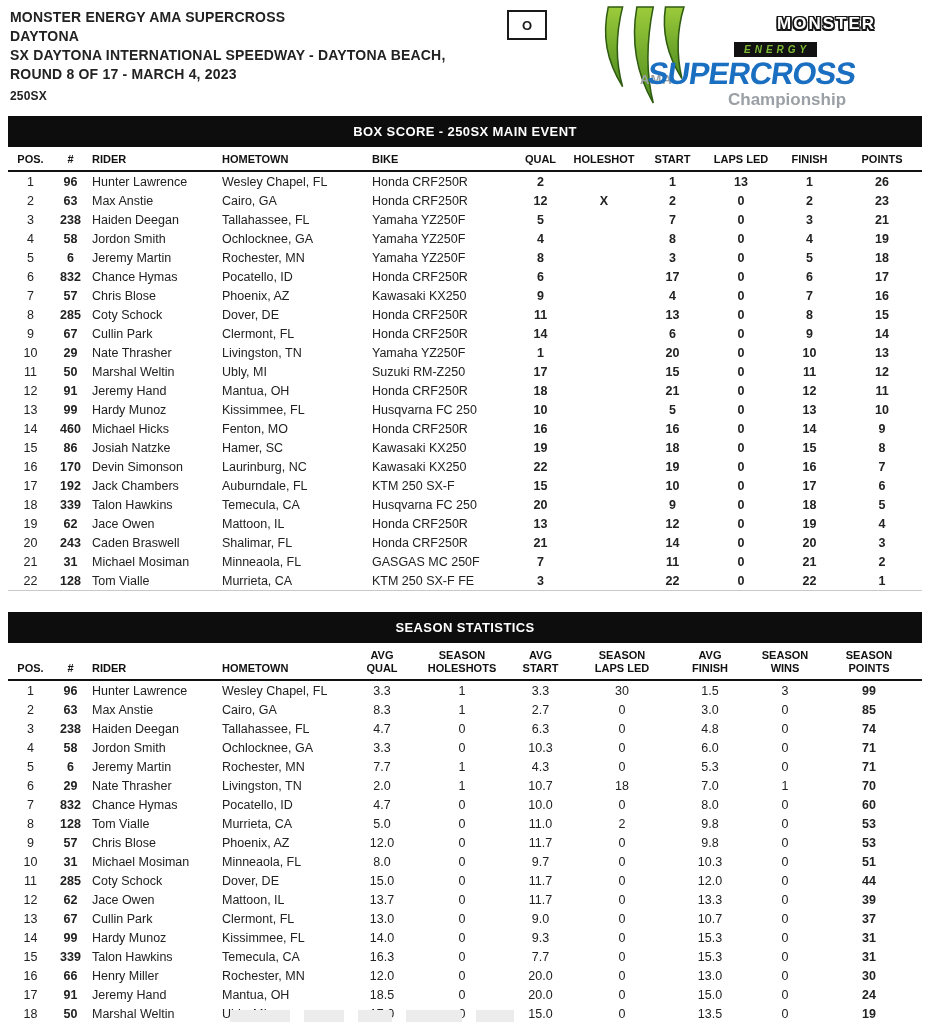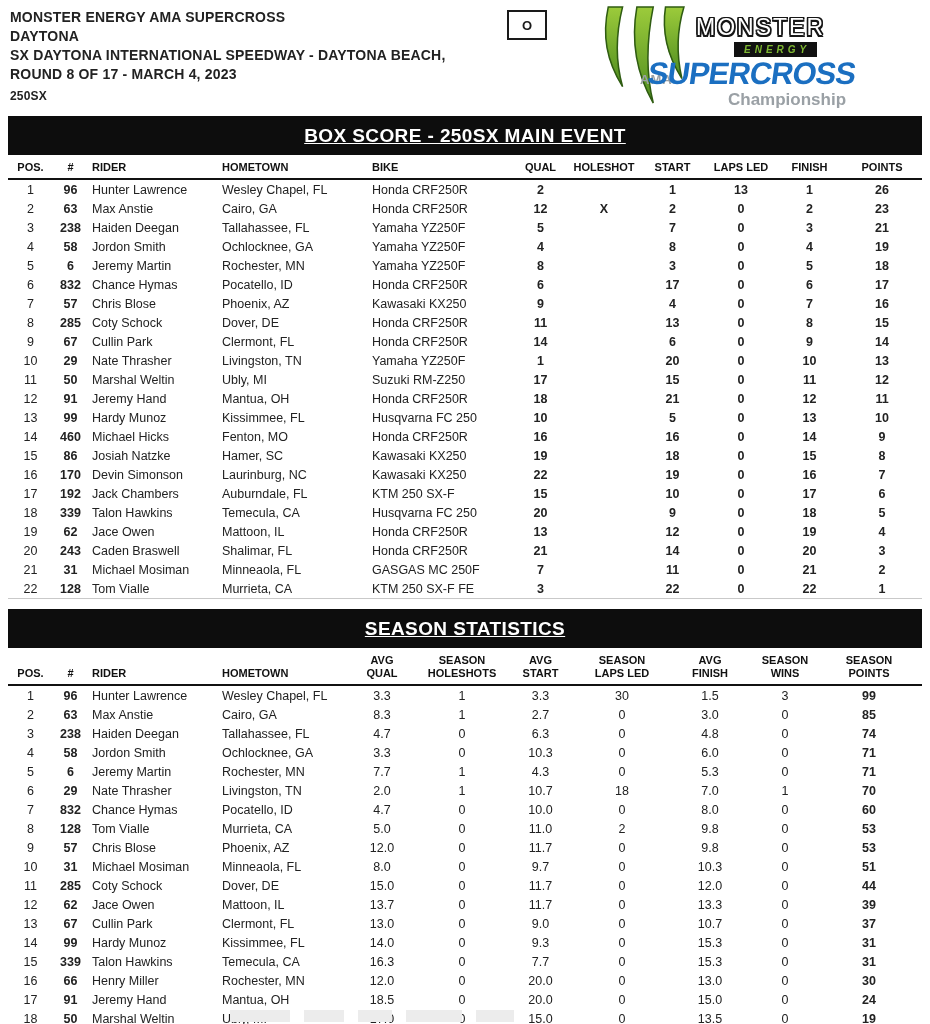--- a/index.html
+++ b/index.html
@@ -9,36 +9,36 @@
   
   .masthead{position:relative;height:116px;padding-left:28px;}
   .masthead-text{position:absolute;left:10px;top:8px;font-weight:bold;font-size:14px;line-height:19px;letter-spacing:.2px;color:#222;}
   .class-label{font-size:12px;margin-top:3px;}
   .o-box{position:absolute;left:507px;top:10px;width:36px;height:26px;border:2px solid #1a1a1a;
          display:flex;align-items:center;justify-content:center;font-weight:bold;font-size:13px;color:#1a1a1a;background:#fff;}
 
   
   .logo{position:absolute;left:588px;top:2px;width:334px;height:112px;}
   .claw{position:absolute;left:8px;top:2px;width:92px;height:104px;}
-  .brand-top{position:absolute;left:108px;top:12px;width:180px;text-align:left;
-             font-weight:normal;font-size:23px;letter-spacing:2px;color:#fff;
+  .brand-top{position:absolute;left:108px;top:12px;width:180px;text-align:right;
+             font-weight:bold;font-size:17px;letter-spacing:2px;color:#fff;
              text-shadow:-1.5px -1.5px 0 #161616,1.5px -1.5px 0 #161616,-1.5px 1.5px 0 #161616,
                           1.5px 1.5px 0 #161616,0 -1.5px 0 #161616,0 1.5px 0 #161616,
                          -1.5px 0 0 #161616,1.5px 0 0 #161616;}
   .brand-mid{position:absolute;left:146px;top:40px;background:#111;color:#7fb832;
              font-weight:bold;font-size:10px;letter-spacing:4px;padding:2px 7px 2px 10px;font-style:italic;}
   .ama{position:absolute;left:52px;top:70px;color:#9aa0a5;font-weight:bold;font-size:13px;letter-spacing:1px;}
   .series{position:absolute;left:60px;top:54px;color:#1b6fc1;font-weight:bold;font-size:31px;
           letter-spacing:-1px;transform:skewX(-8deg);white-space:nowrap;}
   .series-sub{position:absolute;left:140px;top:88px;color:#9aa0a5;font-weight:bold;font-size:17px;}
 
   
-  .section-bar{margin:0 8px;height:39px;background:#0d0d0d;color:#fff;display:flex;
-               align-items:center;justify-content:center;font-weight:bold;font-size:19px;letter-spacing:.4px;text-decoration:underline;}
-  .bar-2{margin-top:10px;align-items:center;}
+  .section-bar{margin:0 8px;height:31px;background:#0d0d0d;color:#fff;display:flex;
+               align-items:center;justify-content:center;font-weight:bold;font-size:13px;letter-spacing:.4px;}
+  .bar-2{margin-top:21px;align-items:center;}
 
   
   table{border-collapse:collapse;table-layout:fixed;width:914px;margin:0 8px;}
   th{font-weight:bold;font-size:11px;color:#111;vertical-align:bottom;padding:6px 2px 4px 2px;
      white-space:pre-line;line-height:13px;border-bottom:2.5px solid #111;text-align:center;}
   td{font-size:12.5px;color:#222;padding:2.5px 2px;height:13px;text-align:center;white-space:nowrap;
      overflow:hidden;}
   table.box{border-bottom:1px solid #c9c9c9;}
 
   

